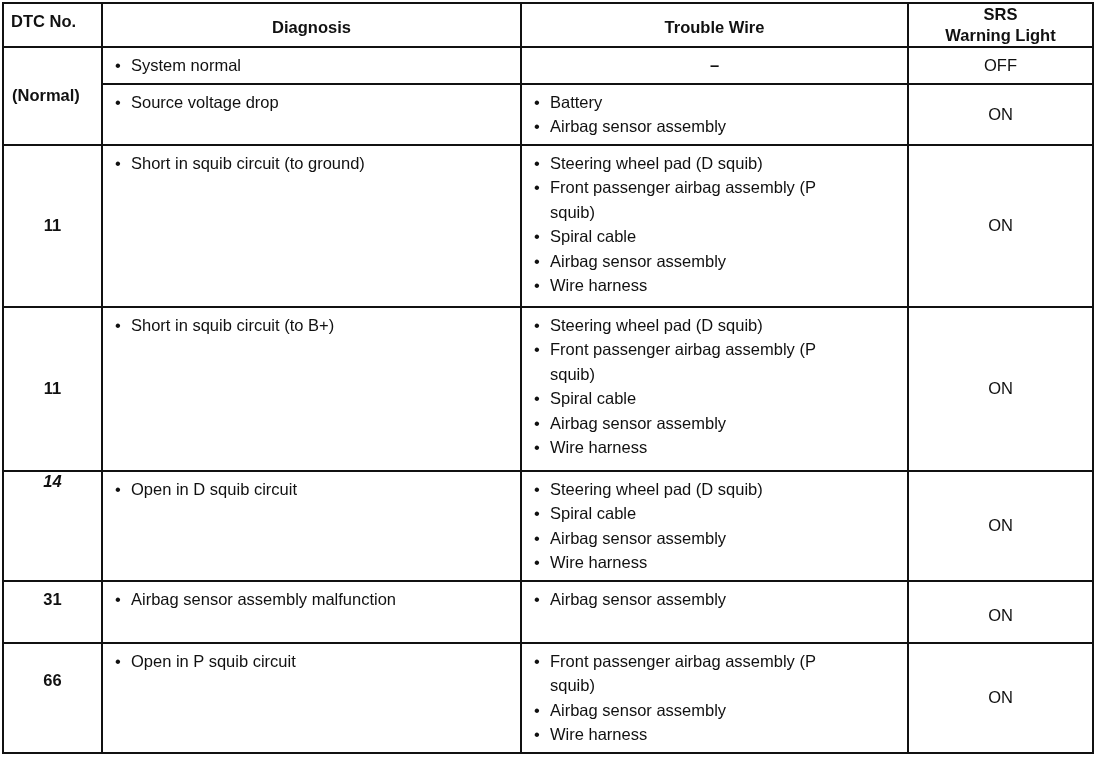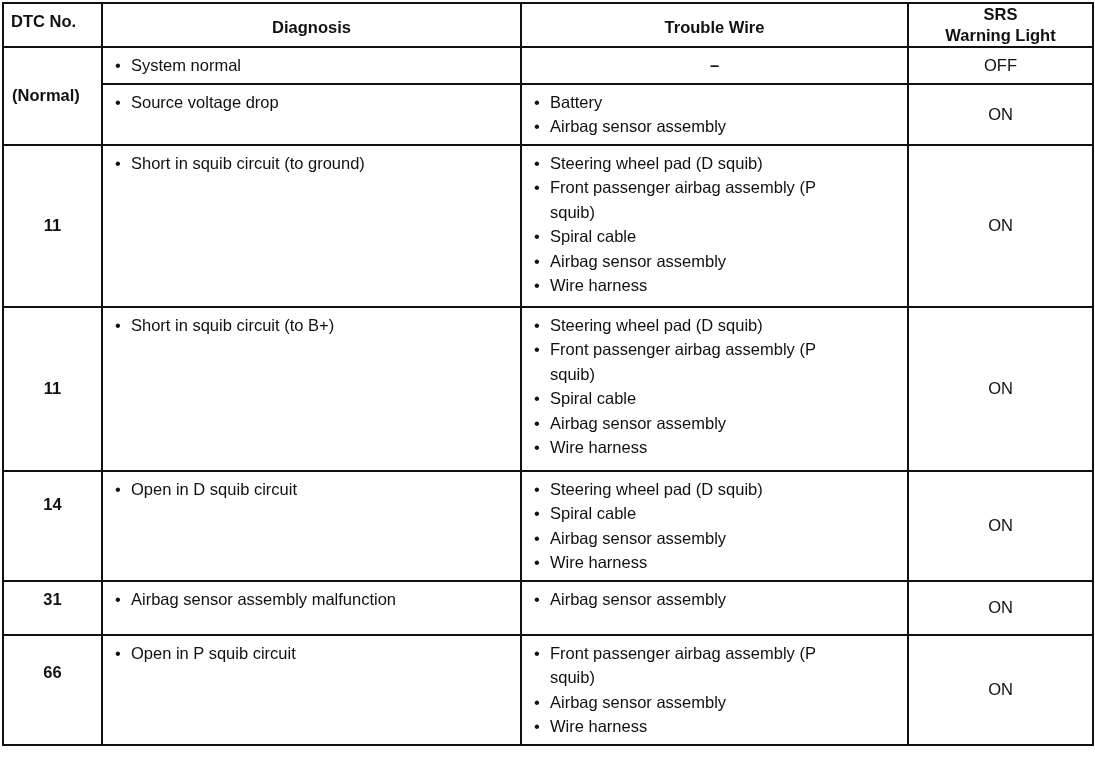--- a/index.html
+++ b/index.html
@@ -99,37 +99,37 @@
             <li><span class="b">•</span><span>Steering wheel pad (D squib)</span></li>
             <li style="width: 300px;"><span class="b">•</span><span>Front passenger airbag assembly (P squib)</span></li>
             <li><span class="b">•</span><span>Spiral cable</span></li>
             <li><span class="b">•</span><span>Airbag sensor assembly</span></li>
             <li><span class="b">•</span><span>Wire harness</span></li>
           </ul>
         </td>
         <td class="light">ON</td>
       </tr>
       <tr style="height: 108px;">
-        <td class="code" style="vertical-align: top; padding-top: 23px;">14</td>
+        <td class="code" style="vertical-align: top;  font-style: italic;">14</td>
         <td>
           <ul>
             <li><span class="b">•</span><span>Open in D squib circuit</span></li>
           </ul>
         </td>
         <td>
           <ul>
             <li><span class="b">•</span><span>Steering wheel pad (D squib)</span></li>
             <li><span class="b">•</span><span>Spiral cable</span></li>
             <li><span class="b">•</span><span>Airbag sensor assembly</span></li>
             <li><span class="b">•</span><span>Wire harness</span></li>
           </ul>
         </td>
         <td class="light">ON</td>
       </tr>
-      <tr style="height: 54px;">
+      <tr style="height: 62px;">
         <td class="code top">31</td>
         <td>
           <ul>
             <li><span class="b">•</span><span>Airbag sensor assembly malfunction</span></li>
           </ul>
         </td>
         <td>
           <ul>
             <li><span class="b">•</span><span>Airbag sensor assembly</span></li>
           </ul>

